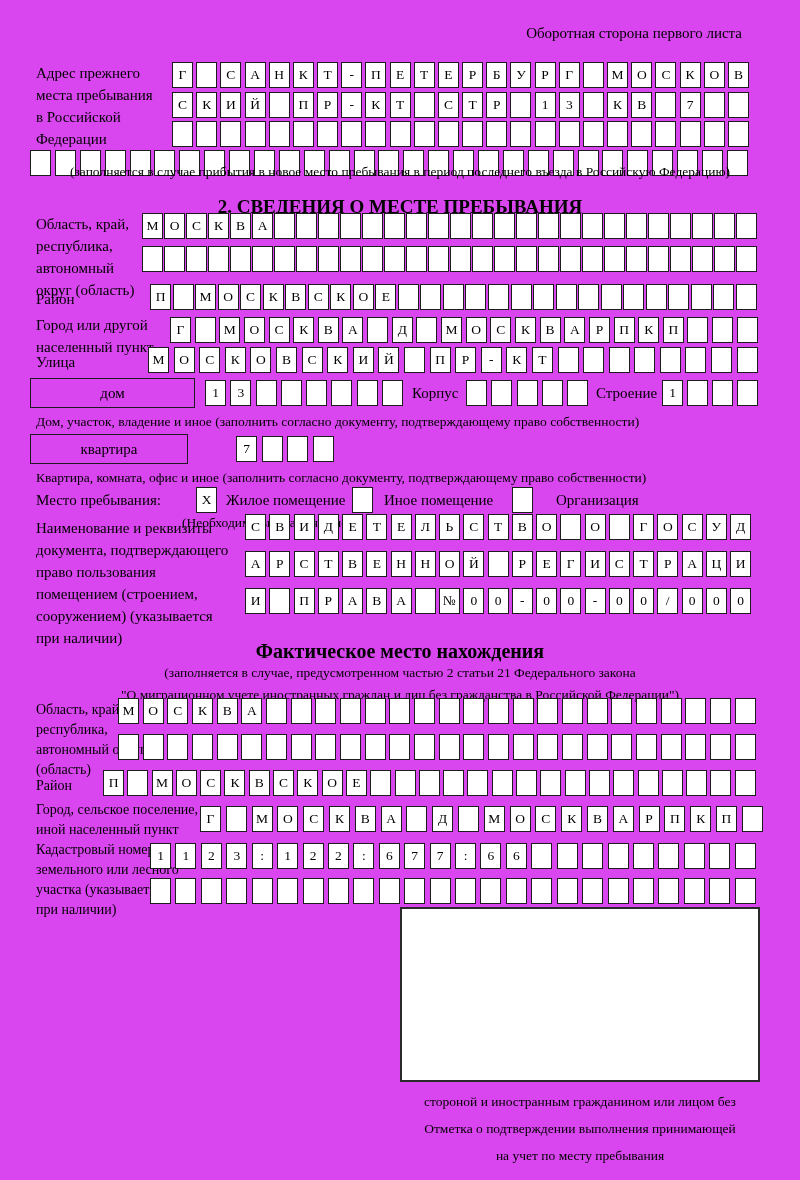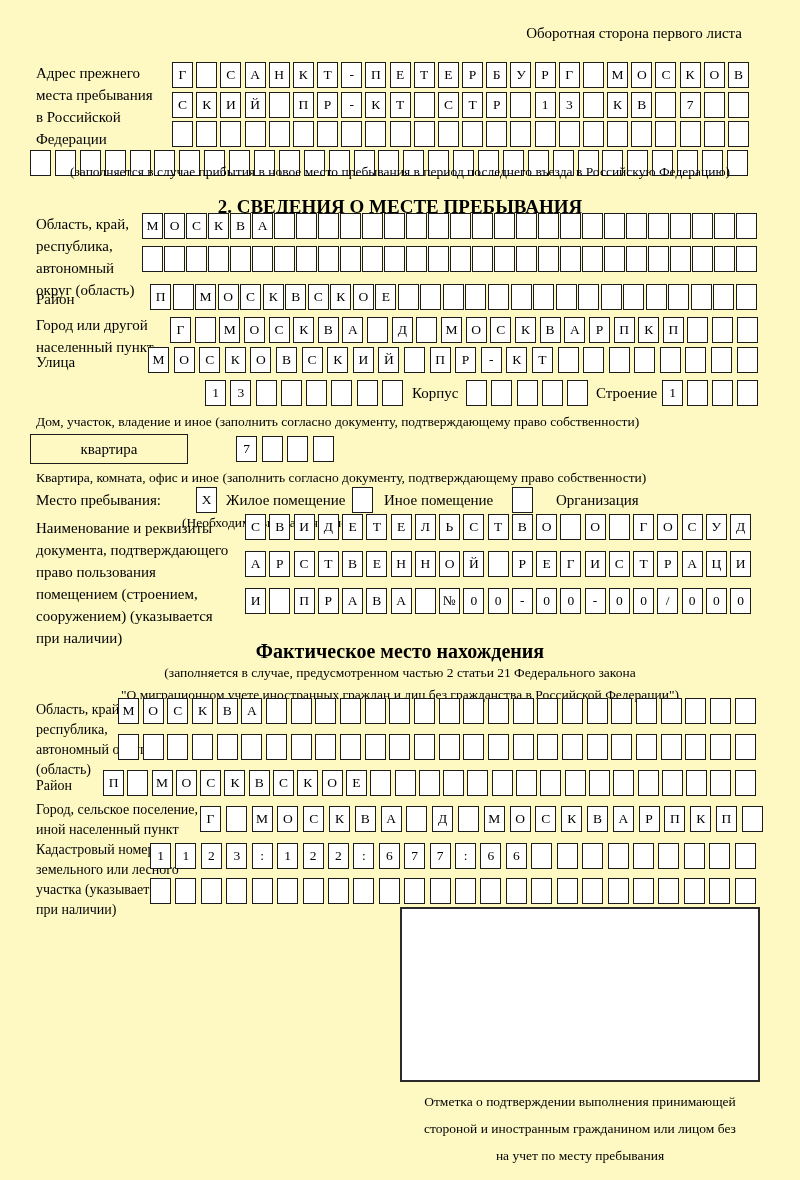--- a/index.html
+++ b/index.html
@@ -1,17 +1,17 @@
 <!DOCTYPE html>
 <html><head>
 <meta charset="utf-8">
 <style>
   html,body{margin:0;padding:0;background:#fff;}
   .page{
-    position:relative;width:800px;height:1180px;background:#fef9c3;
+    position:relative;width:800px;height:1180px;background:#d946ef;
     font-family:"Liberation Serif","DejaVu Serif",serif;color:#000;overflow:hidden;
   }
   .abs{position:absolute;}
   .title{font-size:15px;}
   .lbl{font-size:15px;line-height:22px;white-space:nowrap;}
   .lbl-sm{font-size:14px;line-height:20px;white-space:nowrap;}
   .note{font-size:13.5px;white-space:nowrap;}
   .center{text-align:center;width:800px;left:0;}
   .h2{font-size:19px;font-weight:bold;}
   .h3{font-size:20px;font-weight:bold;}
@@ -305,20 +305,21 @@
       <span class="cell"></span>
       <span class="cell"></span>
       <span class="cell"></span>
       <span class="cell"></span>
       <span class="cell"></span>
       <span class="cell"></span>
       <span class="cell"></span>
       <span class="cell"></span>
     </div>
 
+  <div class="abs bigfield" style="left:30px;top:378px;width:165px;">дом</div>
   <div class="abs cells" style="left:205px;top:380px;width:198px;">
       <span class="cell">1</span>
       <span class="cell">3</span>
       <span class="cell"></span>
       <span class="cell"></span>
       <span class="cell"></span>
       <span class="cell"></span>
       <span class="cell"></span>
       <span class="cell"></span>
     </div>
@@ -616,18 +617,18 @@
       <span class="cell"></span>
       <span class="cell"></span>
       <span class="cell"></span>
       <span class="cell"></span>
       <span class="cell"></span>
       <span class="cell"></span>
     </div>
 
   <div class="abs stamp" style="left:400px;top:907px;width:360px;height:175px;"></div>
   <div class="abs cap" style="left:360px;top:1088px;width:440px;">
+      <div>стороной и иностранным гражданином или лицом без</div>
       <div>Отметка о подтверждении выполнения принимающей</div>
-      <div>стороной и иностранным гражданином или лицом без</div>
       <div>на учет по месту пребывания</div>
     </div>
 
 </div>
 
 </body></html>

